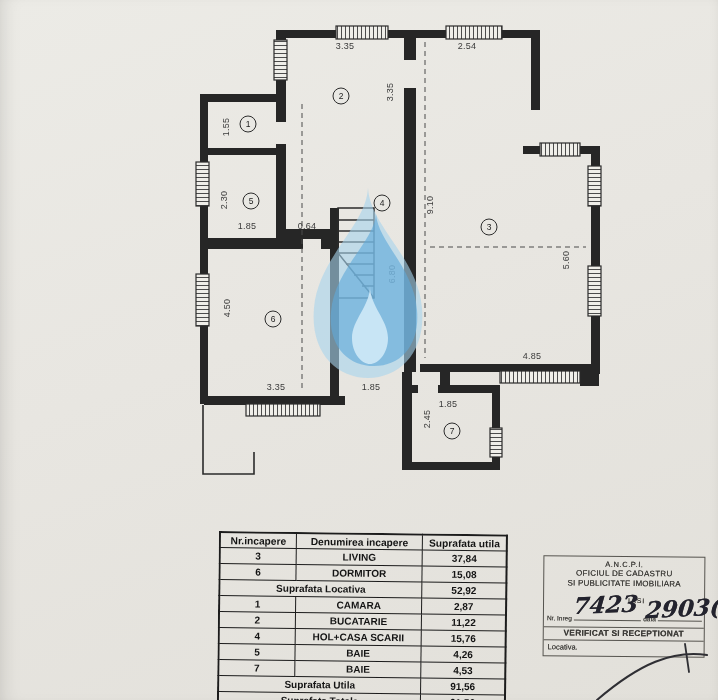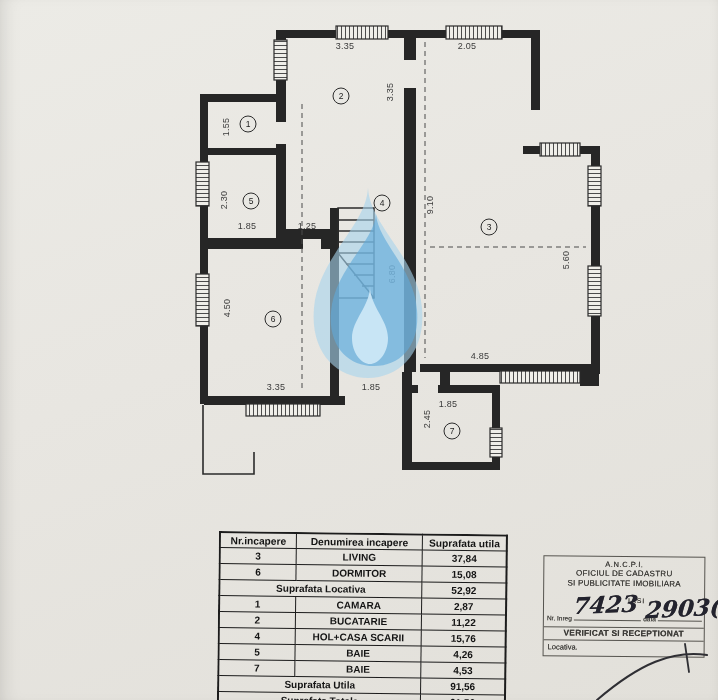--- a/index.html
+++ b/index.html
@@ -123,31 +123,31 @@
     <g stroke="#4a4a4a" stroke-width="1" stroke-dasharray="5 4" fill="none">
       <line x1="425" y1="42" x2="425" y2="358"></line>
       <line x1="302" y1="104" x2="302" y2="390"></line>
       <line x1="430" y1="247" x2="586" y2="247"></line>
     </g>
     <path d="M203,405 V474 H254 V452" stroke="#2b2b2b" stroke-width="1.6" fill="none"></path>
   </svg>
 
   <div id="plan-labels">
       <div class="dim" style="left: 345px; top: 46px;">3.35</div>
-      <div class="dim" style="left: 467px; top: 46px;">2.05</div>
+      <div class="dim" style="left: 467px; top: 46px;">2.54</div>
       <div class="dim rot" style="left: 390px; top: 92px;">3.35</div>
       <div class="dim rot" style="left: 226px; top: 127px;">1.55</div>
       <div class="dim rot" style="left: 224px; top: 200px;">2.30</div>
       <div class="dim" style="left: 247px; top: 226px;">1.85</div>
-      <div class="dim" style="left: 307px; top: 226px;">1.25</div>
+      <div class="dim" style="left: 307px; top: 226px;">0.64</div>
       <div class="dim rot" style="left: 430px; top: 205px;">9.10</div>
       <div class="dim rot" style="left: 392px; top: 274px;">6.80</div>
       <div class="dim rot" style="left: 566px; top: 260px;">5.60</div>
       <div class="dim rot" style="left: 227px; top: 308px;">4.50</div>
-      <div class="dim" style="left: 480px; top: 356px; text-align: right;">4.85</div>
+      <div class="dim" style="left: 532px; top: 356px; text-align: right;">4.85</div>
       <div class="dim" style="left: 276px; top: 387px;">3.35</div>
       <div class="dim" style="left: 371px; top: 387px;">1.85</div>
       <div class="dim" style="left: 448px; top: 404px;">1.85</div>
       <div class="dim rot" style="left: 427px; top: 419px;">2.45</div>
       <div class="roomnum" style="left: 248px; top: 124px;">1</div>
       <div class="roomnum" style="left: 341px; top: 96px;">2</div>
       <div class="roomnum" style="left: 489px; top: 227px;">3</div>
       <div class="roomnum" style="left: 382px; top: 203px;">4</div>
       <div class="roomnum" style="left: 251px; top: 201px;">5</div>
       <div class="roomnum" style="left: 273px; top: 319px;">6</div>

